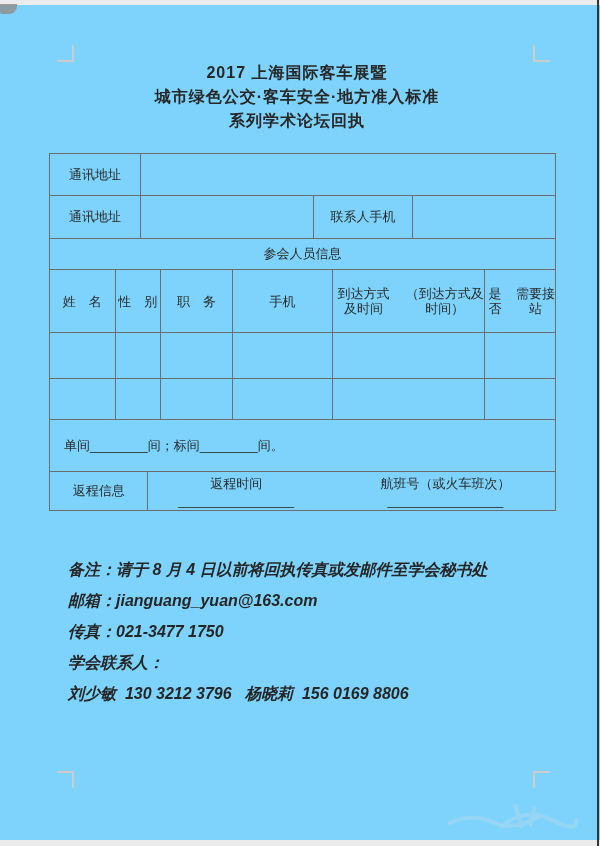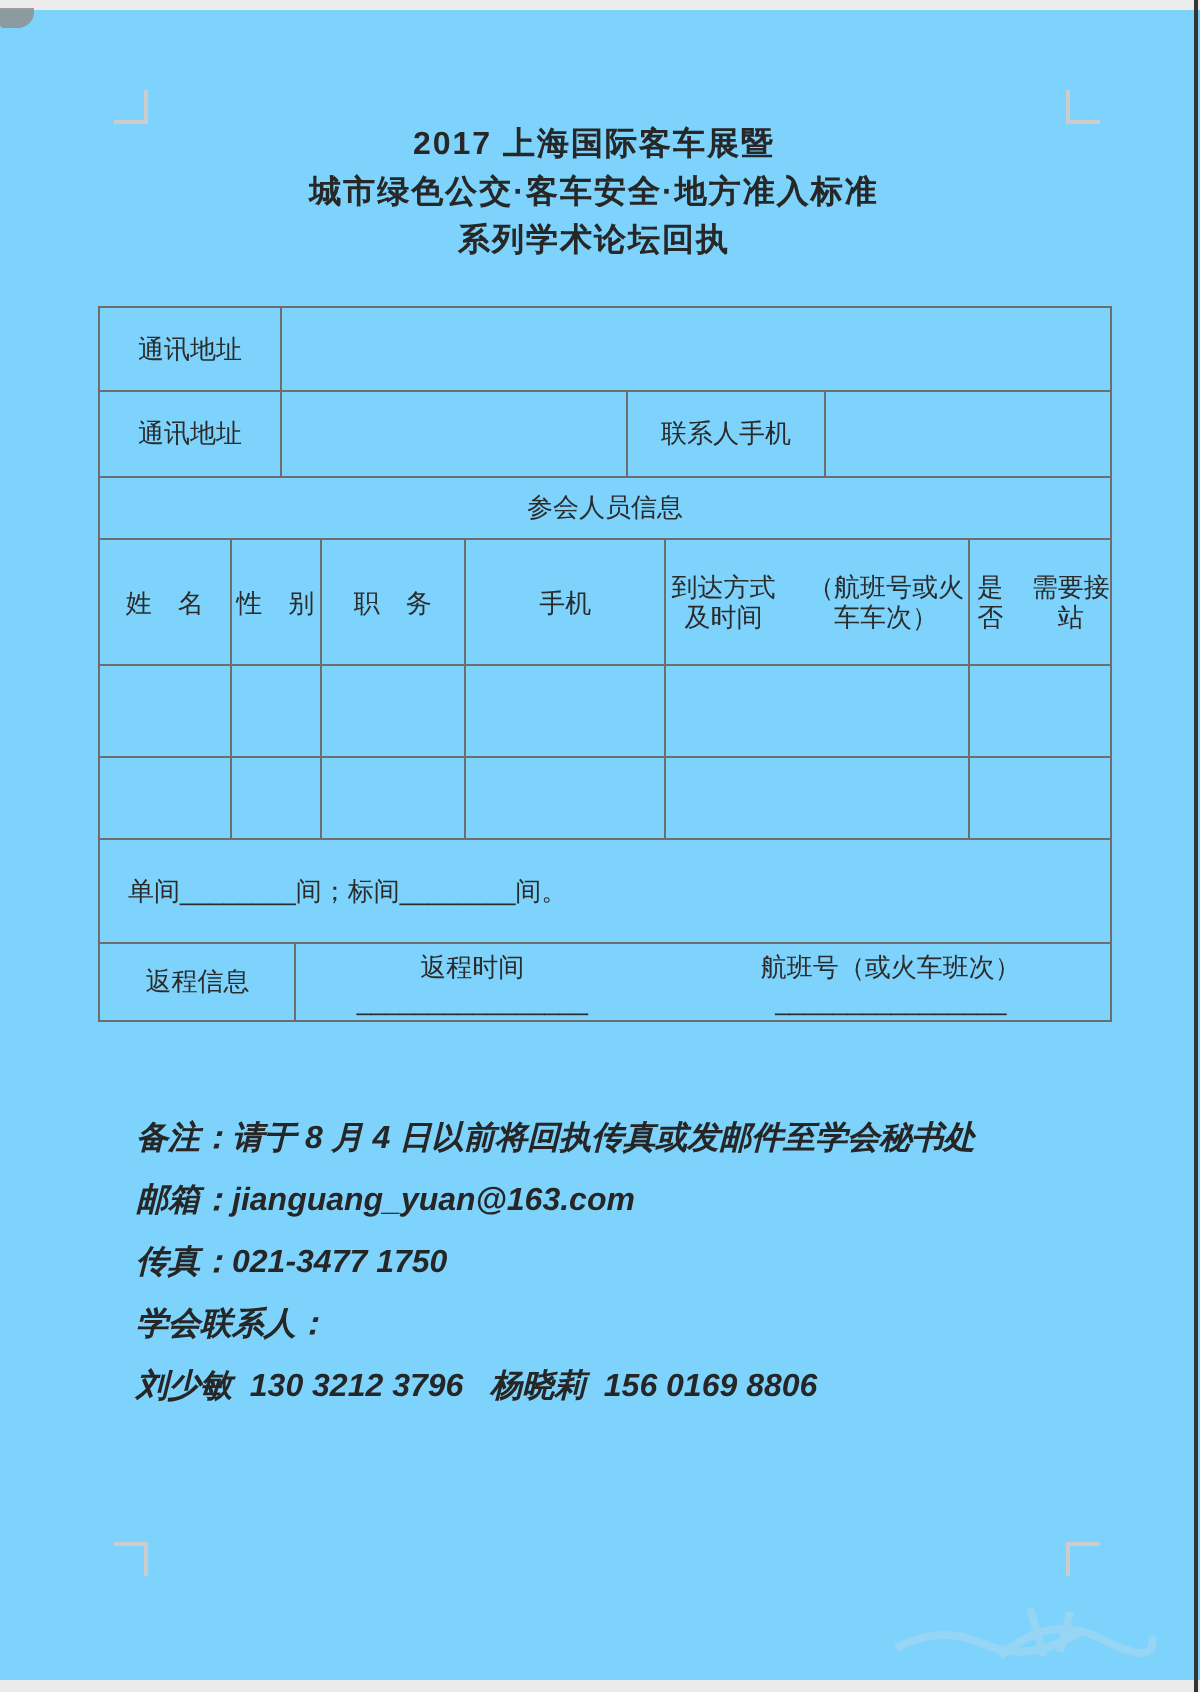--- a/index.html
+++ b/index.html
@@ -116,21 +116,21 @@
       <div class="tcell w-p3 col2">
         <span>职　务</span>
 
       </div>
       <div class="tcell w-p4 col2">
         <span>手机</span>
 
       </div>
       <div class="tcell w-p5 col2">
         <span>到达方式及时间</span>
-        <span>（航班号或火车车次）</span>
+        <span>（到达方式及时间）</span>
       </div>
       <div class="tcell w-p6 col2 grow">
         <span>是否</span>
         <span>需要接站</span>
       </div>
     </div>
 
     <div class="trow h-e1">
       <div class="tcell w-p1"></div>
       <div class="tcell w-p2"></div>

